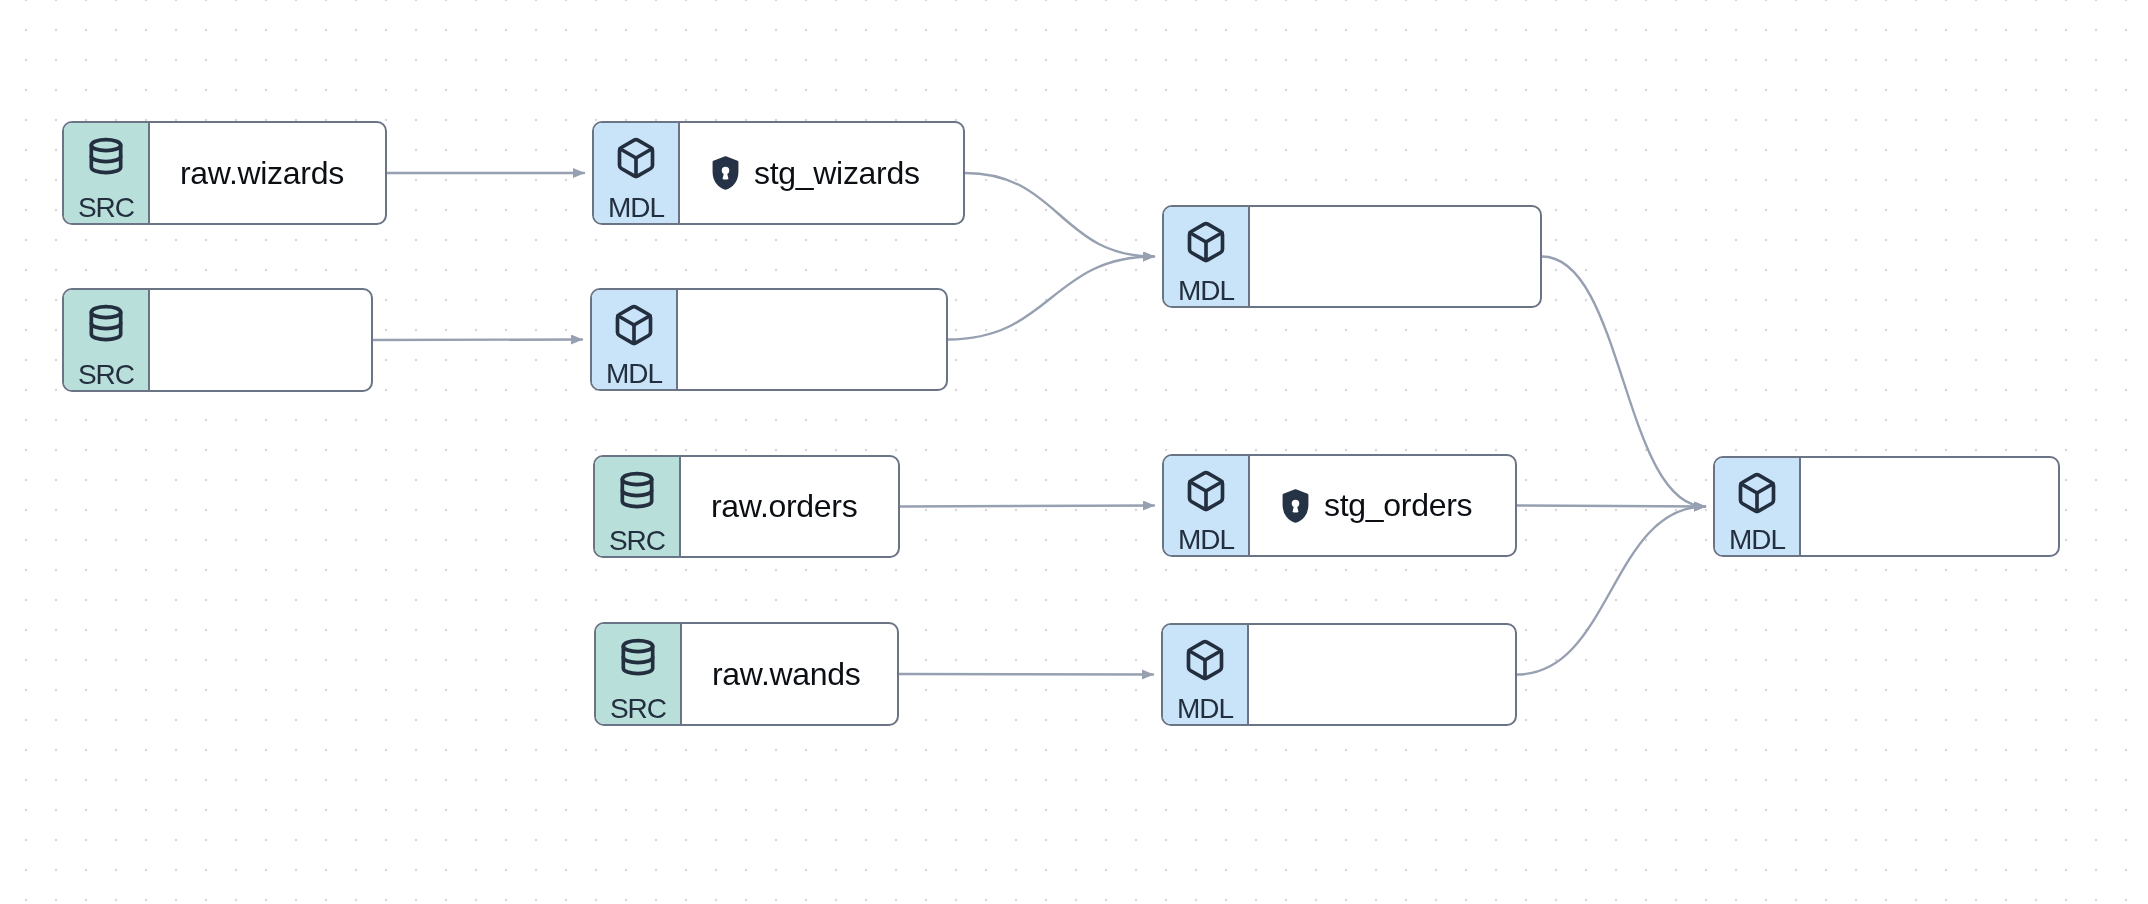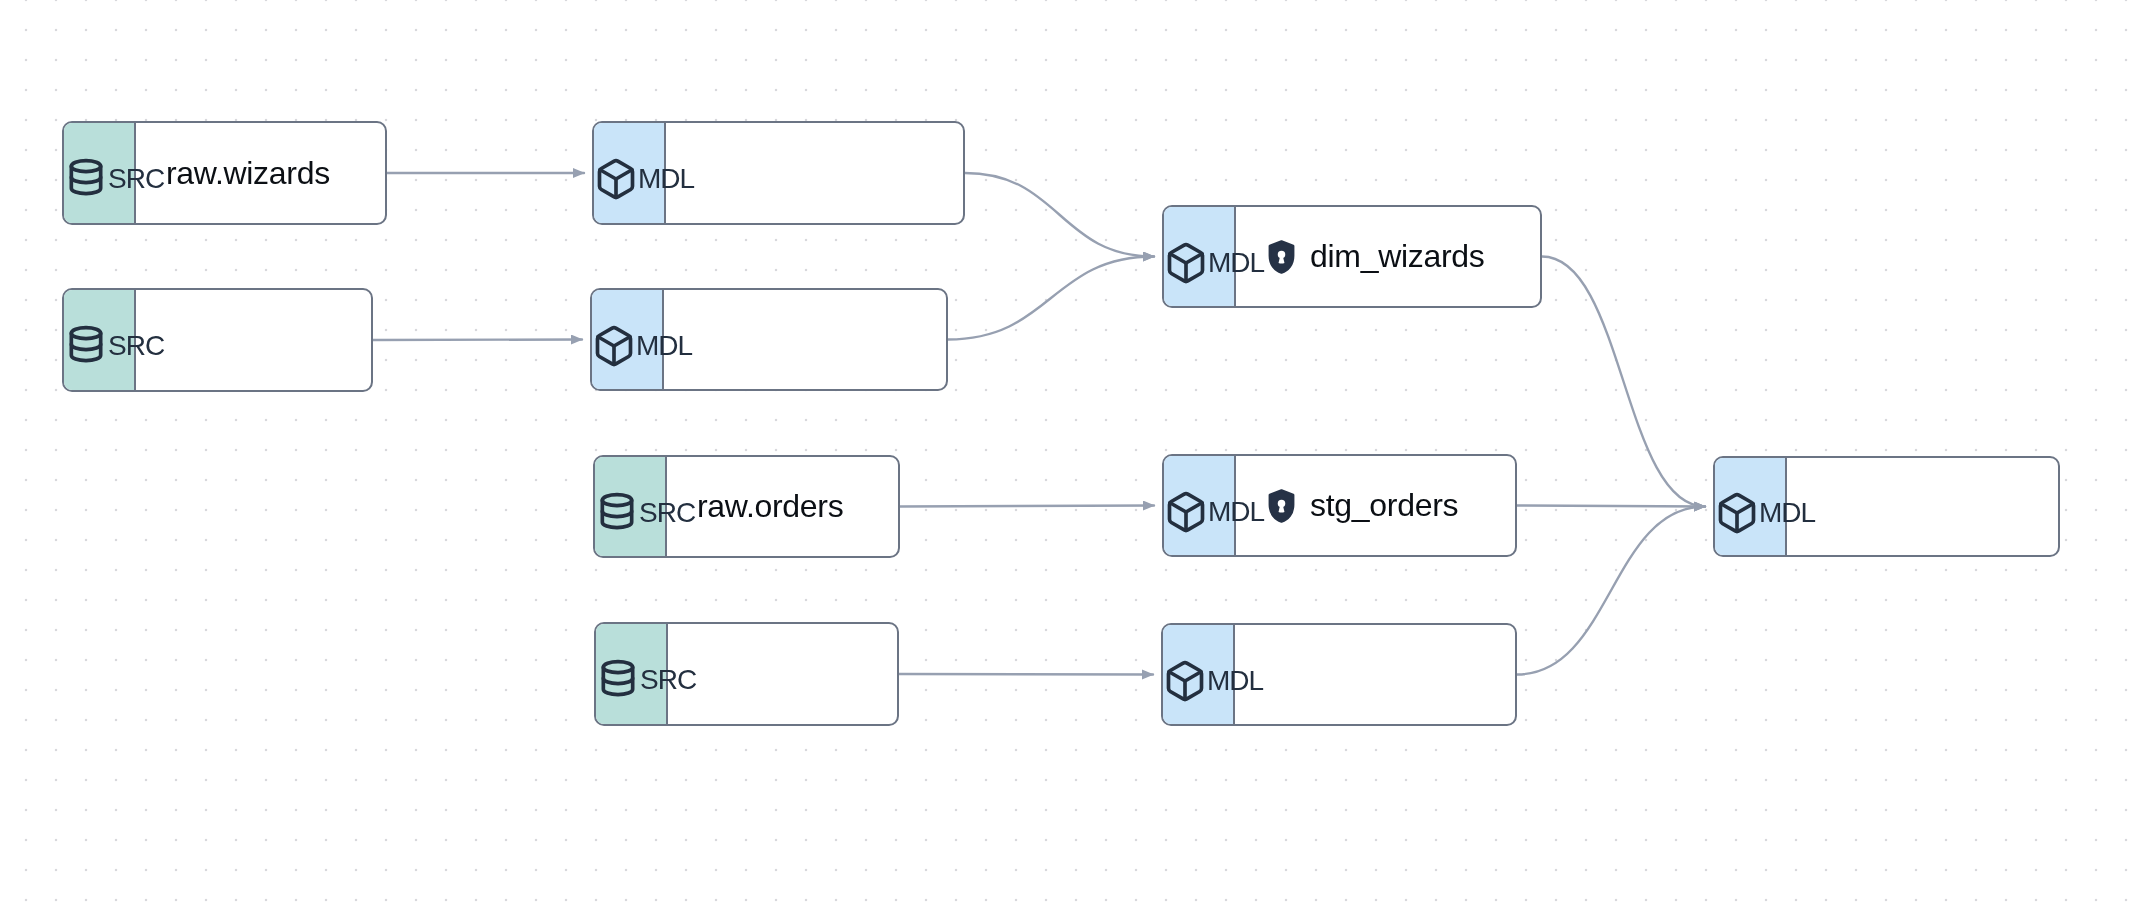--- a/index.html
+++ b/index.html
@@ -16,21 +16,21 @@
     background-position:11px 15px;
     font-family:"Liberation Sans", sans-serif;
   }
   svg.edges{position:absolute; left:0; top:0; z-index:1;}
   .edge-path{fill:none; stroke:var(--edge); stroke-width:2.4px; stroke-linecap:round;}
   .node{
     position:absolute; z-index:2; display:flex; align-items:stretch;
     background:#ffffff; border:2px solid var(--border); border-radius:10px;
   }
   .badge{
-    flex:none; width:72px; display:flex; flex-direction:row;
+    flex:none; width:86px; display:flex; flex-direction:column;
     align-items:center; justify-content:space-between;
     padding:13px 0 1px; border-right:2px solid var(--border);
     border-radius:8px 0 0 8px;
   }
   .node.src .badge{background:var(--srcbg);}
   .node.mdl .badge{background:var(--mdlbg);text-align:center;}
   .badge-icon{display:flex; align-items:center; justify-content:center;}
   .badge-icon svg{stroke:var(--badgetext);}
   .badge-label{
     font-size:28px; line-height:1; letter-spacing:-1px;
@@ -98,80 +98,83 @@
         <div class="badge">
           <span class="badge-icon">
             <svg width="44" height="44" viewBox="0 0 24 24" fill="none" stroke-width="2" stroke-linecap="round" stroke-linejoin="round">
               <path d="M21 16V8a2 2 0 0 0-1-1.73l-7-4a2 2 0 0 0-2 0l-7 4A2 2 0 0 0 3 8v8a2 2 0 0 0 1 1.73l7 4a2 2 0 0 0 2 0l7-4A2 2 0 0 0 21 16z"></path>
               <polyline points="3.27 6.96 12 12.01 20.73 6.96"></polyline>
               <line x1="12" y1="22.08" x2="12" y2="12"></line>
             </svg>
           </span>
           <span class="badge-label">MDL</span>
         </div>
-      </div>
-      <div class="node mdl" style="left: 590px; top: 288px; width: 358px; height: 103px;">
-        <div class="badge">
-          <span class="badge-icon">
-            <svg width="44" height="44" viewBox="0 0 24 24" fill="none" stroke-width="2" stroke-linecap="round" stroke-linejoin="round">
-              <path d="M21 16V8a2 2 0 0 0-1-1.73l-7-4a2 2 0 0 0-2 0l-7 4A2 2 0 0 0 3 8v8a2 2 0 0 0 1 1.73l7 4a2 2 0 0 0 2 0l7-4A2 2 0 0 0 21 16z"></path>
-              <polyline points="3.27 6.96 12 12.01 20.73 6.96"></polyline>
-              <line x1="12" y1="22.08" x2="12" y2="12"></line>
-            </svg>
-          </span>
-          <span class="badge-label">MDL</span>
-        </div>
-      </div>
-      <div class="node src" style="left: 593px; top: 455px; width: 307px; height: 103px;">
-        <div class="badge">
-          <span class="badge-icon">
-            <svg width="44" height="44" viewBox="0 0 24 24" fill="none" stroke-width="2" stroke-linecap="round" stroke-linejoin="round">
-              <ellipse cx="12" cy="5" rx="8" ry="3"></ellipse>
-              <path d="M4 5v6c0 1.66 3.58 3 8 3s8-1.34 8-3V5"></path>
-              <path d="M4 11v6c0 1.66 3.58 3 8 3s8-1.34 8-3v-6"></path>
-            </svg>
-          </span>
-          <span class="badge-label">SRC</span>
-        </div>
-        <div class="node-body">
-          <span class="node-label">raw.orders</span>
-        </div>
-      </div>
-      <div class="node src" style="left: 594px; top: 622px; width: 305px; height: 104px;">
-        <div class="badge">
-          <span class="badge-icon">
-            <svg width="44" height="44" viewBox="0 0 24 24" fill="none" stroke-width="2" stroke-linecap="round" stroke-linejoin="round">
-              <ellipse cx="12" cy="5" rx="8" ry="3"></ellipse>
-              <path d="M4 5v6c0 1.66 3.58 3 8 3s8-1.34 8-3V5"></path>
-              <path d="M4 11v6c0 1.66 3.58 3 8 3s8-1.34 8-3v-6"></path>
-            </svg>
-          </span>
-          <span class="badge-label">SRC</span>
-        </div>
-      </div>
-      <div class="node mdl" style="left: 1162px; top: 205px; width: 380px; height: 103px;">
-        <div class="badge">
-          <span class="badge-icon">
-            <svg width="44" height="44" viewBox="0 0 24 24" fill="none" stroke-width="2" stroke-linecap="round" stroke-linejoin="round">
-              <path d="M21 16V8a2 2 0 0 0-1-1.73l-7-4a2 2 0 0 0-2 0l-7 4A2 2 0 0 0 3 8v8a2 2 0 0 0 1 1.73l7 4a2 2 0 0 0 2 0l7-4A2 2 0 0 0 21 16z"></path>
-              <polyline points="3.27 6.96 12 12.01 20.73 6.96"></polyline>
-              <line x1="12" y1="22.08" x2="12" y2="12"></line>
-            </svg>
-          </span>
-          <span class="badge-label">MDL</span>
-        </div>
         <div class="node-body">
           <span class="shield-icon">
             <svg width="31" height="34" viewBox="0 0 24 26">
               <path d="M12 1 L21 4.4 V12 C21 19 17 23.5 12 25 C7 23.5 3 19 3 12 V4.4 Z" fill="var(--shield)" stroke="var(--shield)" stroke-width="2" stroke-linejoin="round"></path>
               <circle cx="12" cy="11" r="2.9" fill="#ffffff"></circle>
               <path d="M10.7 13.3 L9.7 17.6 C11.2 18.2 12.8 18.2 14.3 17.6 L13.3 13.3 Z" fill="#ffffff"></path>
             </svg>
           </span>
-          <span class="node-label">dim_wizards</span>
+          <span class="node-label">stg_wizards</span>
+        </div>
+      </div>
+      <div class="node mdl" style="left: 590px; top: 288px; width: 358px; height: 103px;">
+        <div class="badge">
+          <span class="badge-icon">
+            <svg width="44" height="44" viewBox="0 0 24 24" fill="none" stroke-width="2" stroke-linecap="round" stroke-linejoin="round">
+              <path d="M21 16V8a2 2 0 0 0-1-1.73l-7-4a2 2 0 0 0-2 0l-7 4A2 2 0 0 0 3 8v8a2 2 0 0 0 1 1.73l7 4a2 2 0 0 0 2 0l7-4A2 2 0 0 0 21 16z"></path>
+              <polyline points="3.27 6.96 12 12.01 20.73 6.96"></polyline>
+              <line x1="12" y1="22.08" x2="12" y2="12"></line>
+            </svg>
+          </span>
+          <span class="badge-label">MDL</span>
+        </div>
+      </div>
+      <div class="node src" style="left: 593px; top: 455px; width: 307px; height: 103px;">
+        <div class="badge">
+          <span class="badge-icon">
+            <svg width="44" height="44" viewBox="0 0 24 24" fill="none" stroke-width="2" stroke-linecap="round" stroke-linejoin="round">
+              <ellipse cx="12" cy="5" rx="8" ry="3"></ellipse>
+              <path d="M4 5v6c0 1.66 3.58 3 8 3s8-1.34 8-3V5"></path>
+              <path d="M4 11v6c0 1.66 3.58 3 8 3s8-1.34 8-3v-6"></path>
+            </svg>
+          </span>
+          <span class="badge-label">SRC</span>
+        </div>
+        <div class="node-body">
+          <span class="node-label">raw.orders</span>
+        </div>
+      </div>
+      <div class="node src" style="left: 594px; top: 622px; width: 305px; height: 104px;">
+        <div class="badge">
+          <span class="badge-icon">
+            <svg width="44" height="44" viewBox="0 0 24 24" fill="none" stroke-width="2" stroke-linecap="round" stroke-linejoin="round">
+              <ellipse cx="12" cy="5" rx="8" ry="3"></ellipse>
+              <path d="M4 5v6c0 1.66 3.58 3 8 3s8-1.34 8-3V5"></path>
+              <path d="M4 11v6c0 1.66 3.58 3 8 3s8-1.34 8-3v-6"></path>
+            </svg>
+          </span>
+          <span class="badge-label">SRC</span>
+        </div>
+        <div class="node-body">
+          <span class="node-label">raw.wands</span>
+        </div>
+      </div>
+      <div class="node mdl" style="left: 1162px; top: 205px; width: 380px; height: 103px;">
+        <div class="badge">
+          <span class="badge-icon">
+            <svg width="44" height="44" viewBox="0 0 24 24" fill="none" stroke-width="2" stroke-linecap="round" stroke-linejoin="round">
+              <path d="M21 16V8a2 2 0 0 0-1-1.73l-7-4a2 2 0 0 0-2 0l-7 4A2 2 0 0 0 3 8v8a2 2 0 0 0 1 1.73l7 4a2 2 0 0 0 2 0l7-4A2 2 0 0 0 21 16z"></path>
+              <polyline points="3.27 6.96 12 12.01 20.73 6.96"></polyline>
+              <line x1="12" y1="22.08" x2="12" y2="12"></line>
+            </svg>
+          </span>
+          <span class="badge-label">MDL</span>
         </div>
       </div>
       <div class="node mdl" style="left: 1162px; top: 454px; width: 355px; height: 103px;">
         <div class="badge">
           <span class="badge-icon">
             <svg width="44" height="44" viewBox="0 0 24 24" fill="none" stroke-width="2" stroke-linecap="round" stroke-linejoin="round">
               <path d="M21 16V8a2 2 0 0 0-1-1.73l-7-4a2 2 0 0 0-2 0l-7 4A2 2 0 0 0 3 8v8a2 2 0 0 0 1 1.73l7 4a2 2 0 0 0 2 0l7-4A2 2 0 0 0 21 16z"></path>
               <polyline points="3.27 6.96 12 12.01 20.73 6.96"></polyline>
               <line x1="12" y1="22.08" x2="12" y2="12"></line>
             </svg>

